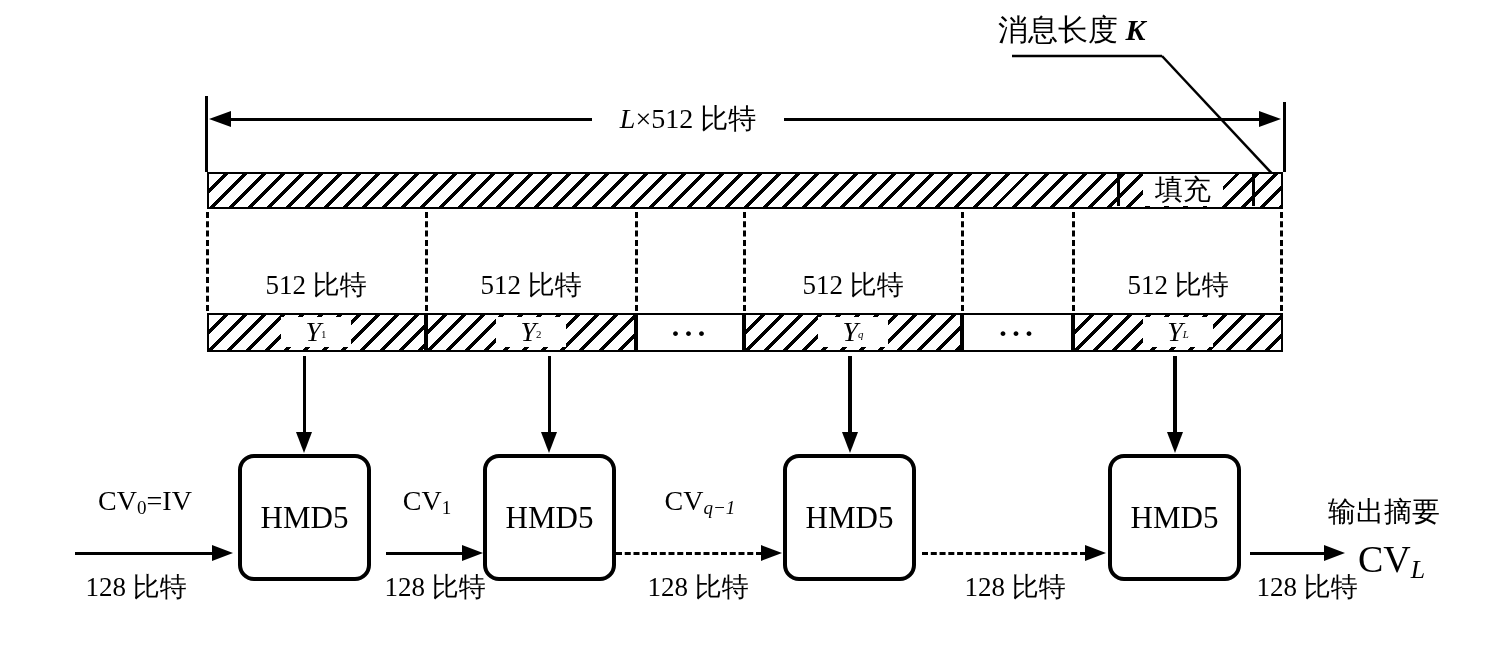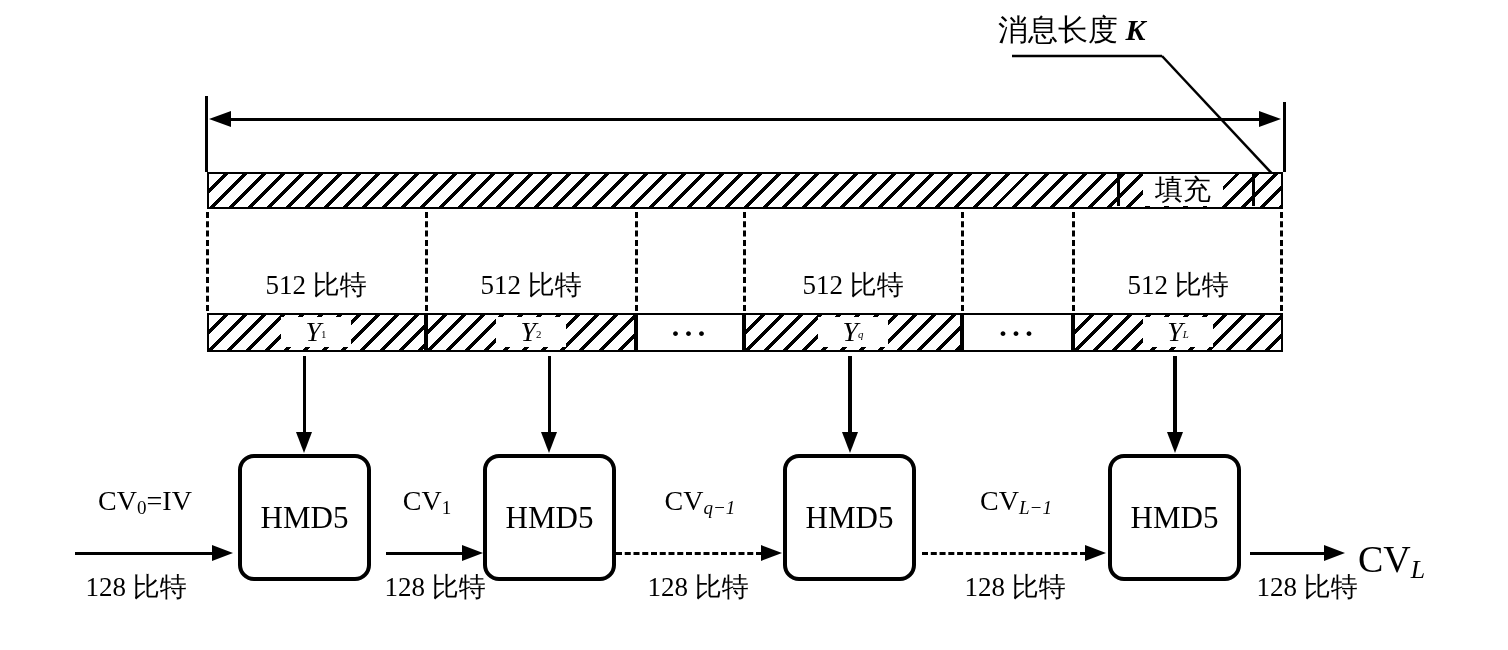--- a/index.html
+++ b/index.html
@@ -53,20 +53,23 @@
 
   <div class="abs" style="left:998px;top:10px;width:200px;text-align:left;font-size:30px;">
     <span>消息长度 </span><span class="it" style="font-weight:600;">K</span>
   </div>
 
   <div class="tick" style="left:205px;top:96px;height:76px;"></div>
   <div class="tick" style="left:1283px;top:102px;height:70px;"></div>
   <div class="abs" style="left:226px;top:117.5px;width:1038px;height:3px;background:#000;"></div>
   <div class="mh-l" style="left:209px;"></div>
   <div class="mh-r" style="left:1259px;"></div>
+  <div class="abs" style="left:592px;top:101px;width:192px;height:36px;background:#fff;text-align:center;font-size:28px;line-height:36px;">
+    <span class="it">L</span><span>×512 比特</span>
+  </div>
 
   <div class="abs bar hatch" style="left:207px;top:172px;width:1076px;height:37px;">
     <div class="abs" style="left:908px;top:0;width:3px;height:32px;background:#000;"></div>
     <div class="patch" style="left:934px;top:0;width:80px;height:32px;font-size:28px;">
       <span>填充</span>
     </div>
     <div class="abs" style="left:1043px;top:0;width:3px;height:32px;background:#000;"></div>
   </div>
 
   <div class="vdash" style="left:205.5px;"></div>
@@ -144,27 +147,25 @@
 
   <div class="cvlbl" style="left:65px;width:160px;">
     <span>CV</span><span class="sub">0</span><span>=IV</span>
   </div>
   <div class="cvlbl" style="left:377px;width:100px;">
     <span>CV</span><span class="sub">1</span><span></span>
   </div>
   <div class="cvlbl" style="left:630px;width:140px;text-align:center;">
     <span>CV</span><span class="sub it">q−1</span><span></span>
   </div>
-  <div class="cvlbl" style="left:946px;width:140px;">
-    <span>CV</span><span class="sub it">L−1</span><span></span>
-  </div>
 
   <div class="bits" style="left:56px;width:160px;">128 比特</div>
   <div class="bits" style="left:355px;width:160px;">128 比特</div>
   <div class="bits" style="left:618px;width:160px;">128 比特</div>
   <div class="bits" style="left:935px;width:160px;">128 比特</div>
   <div class="bits" style="left:1227px;width:160px;">128 比特</div>
 
+  <div class="abs" style="left:1304px;top:493px;width:160px;text-align:center;font-size:28px;">输出摘要</div>
   <div class="abs" style="left:1358px;top:537px;font-size:38px;">
     <span>CV</span><span class="sub it">L</span>
   </div>
 
 </div>
 
 </body></html>

